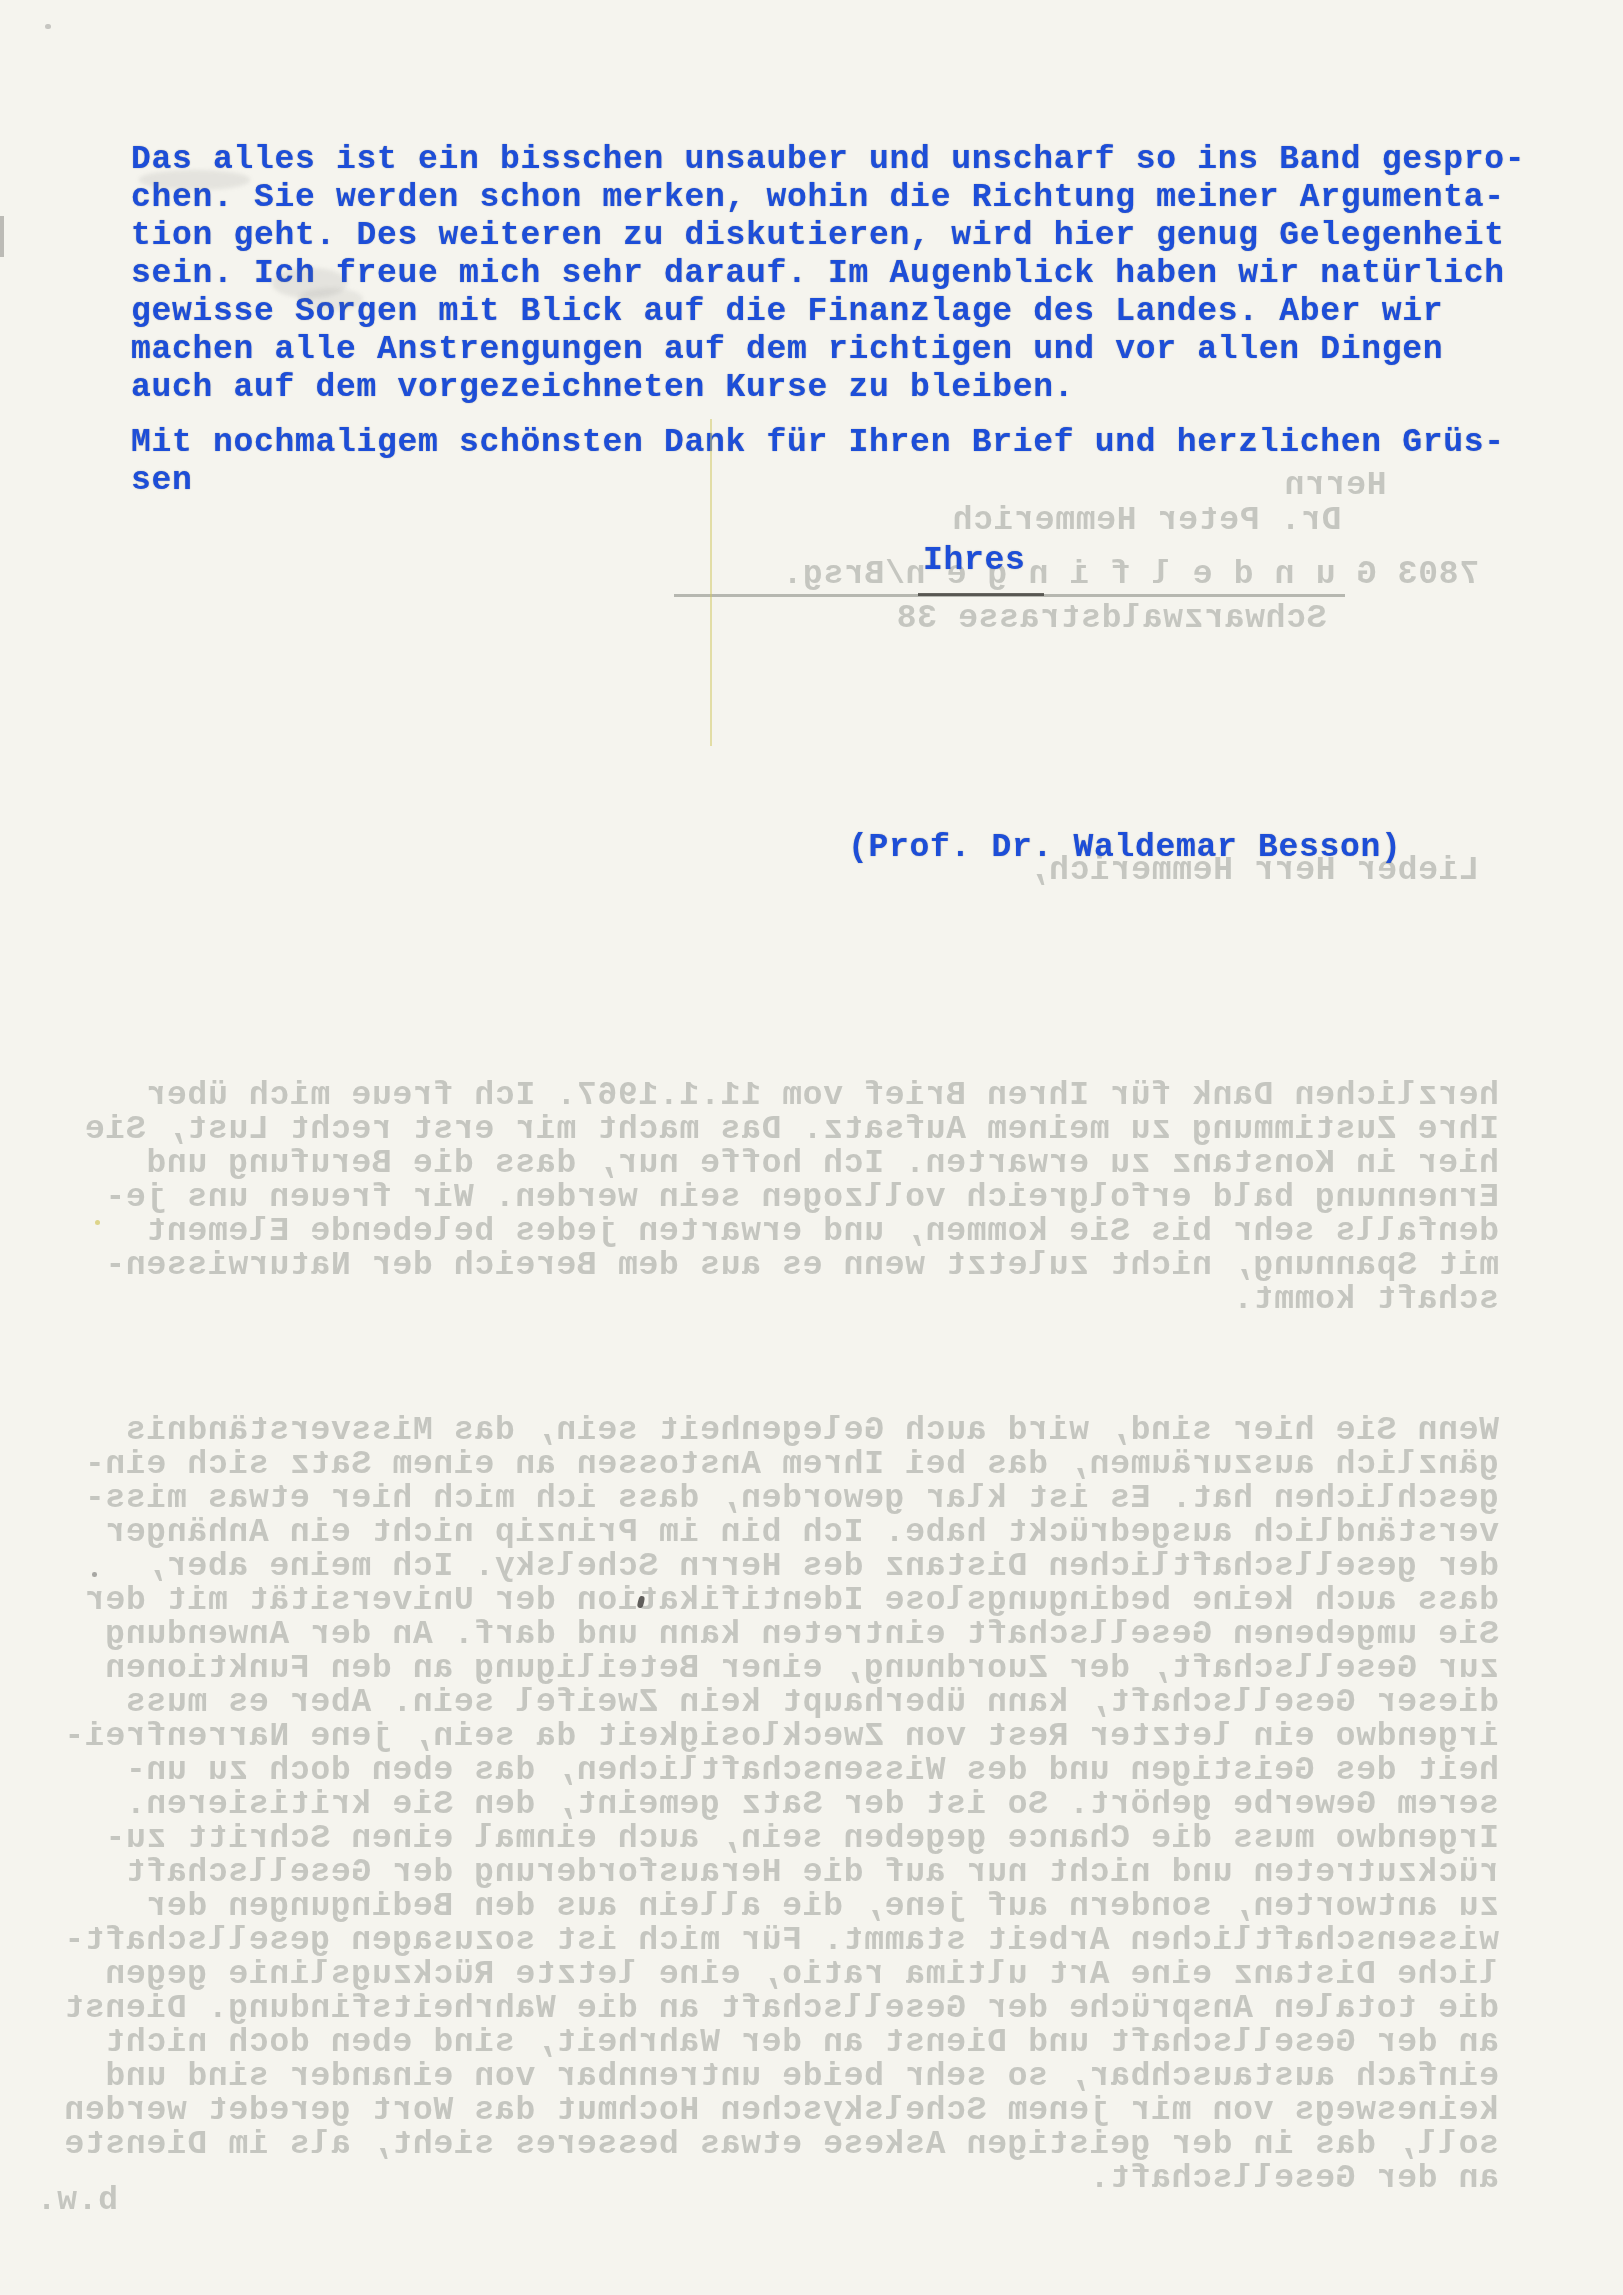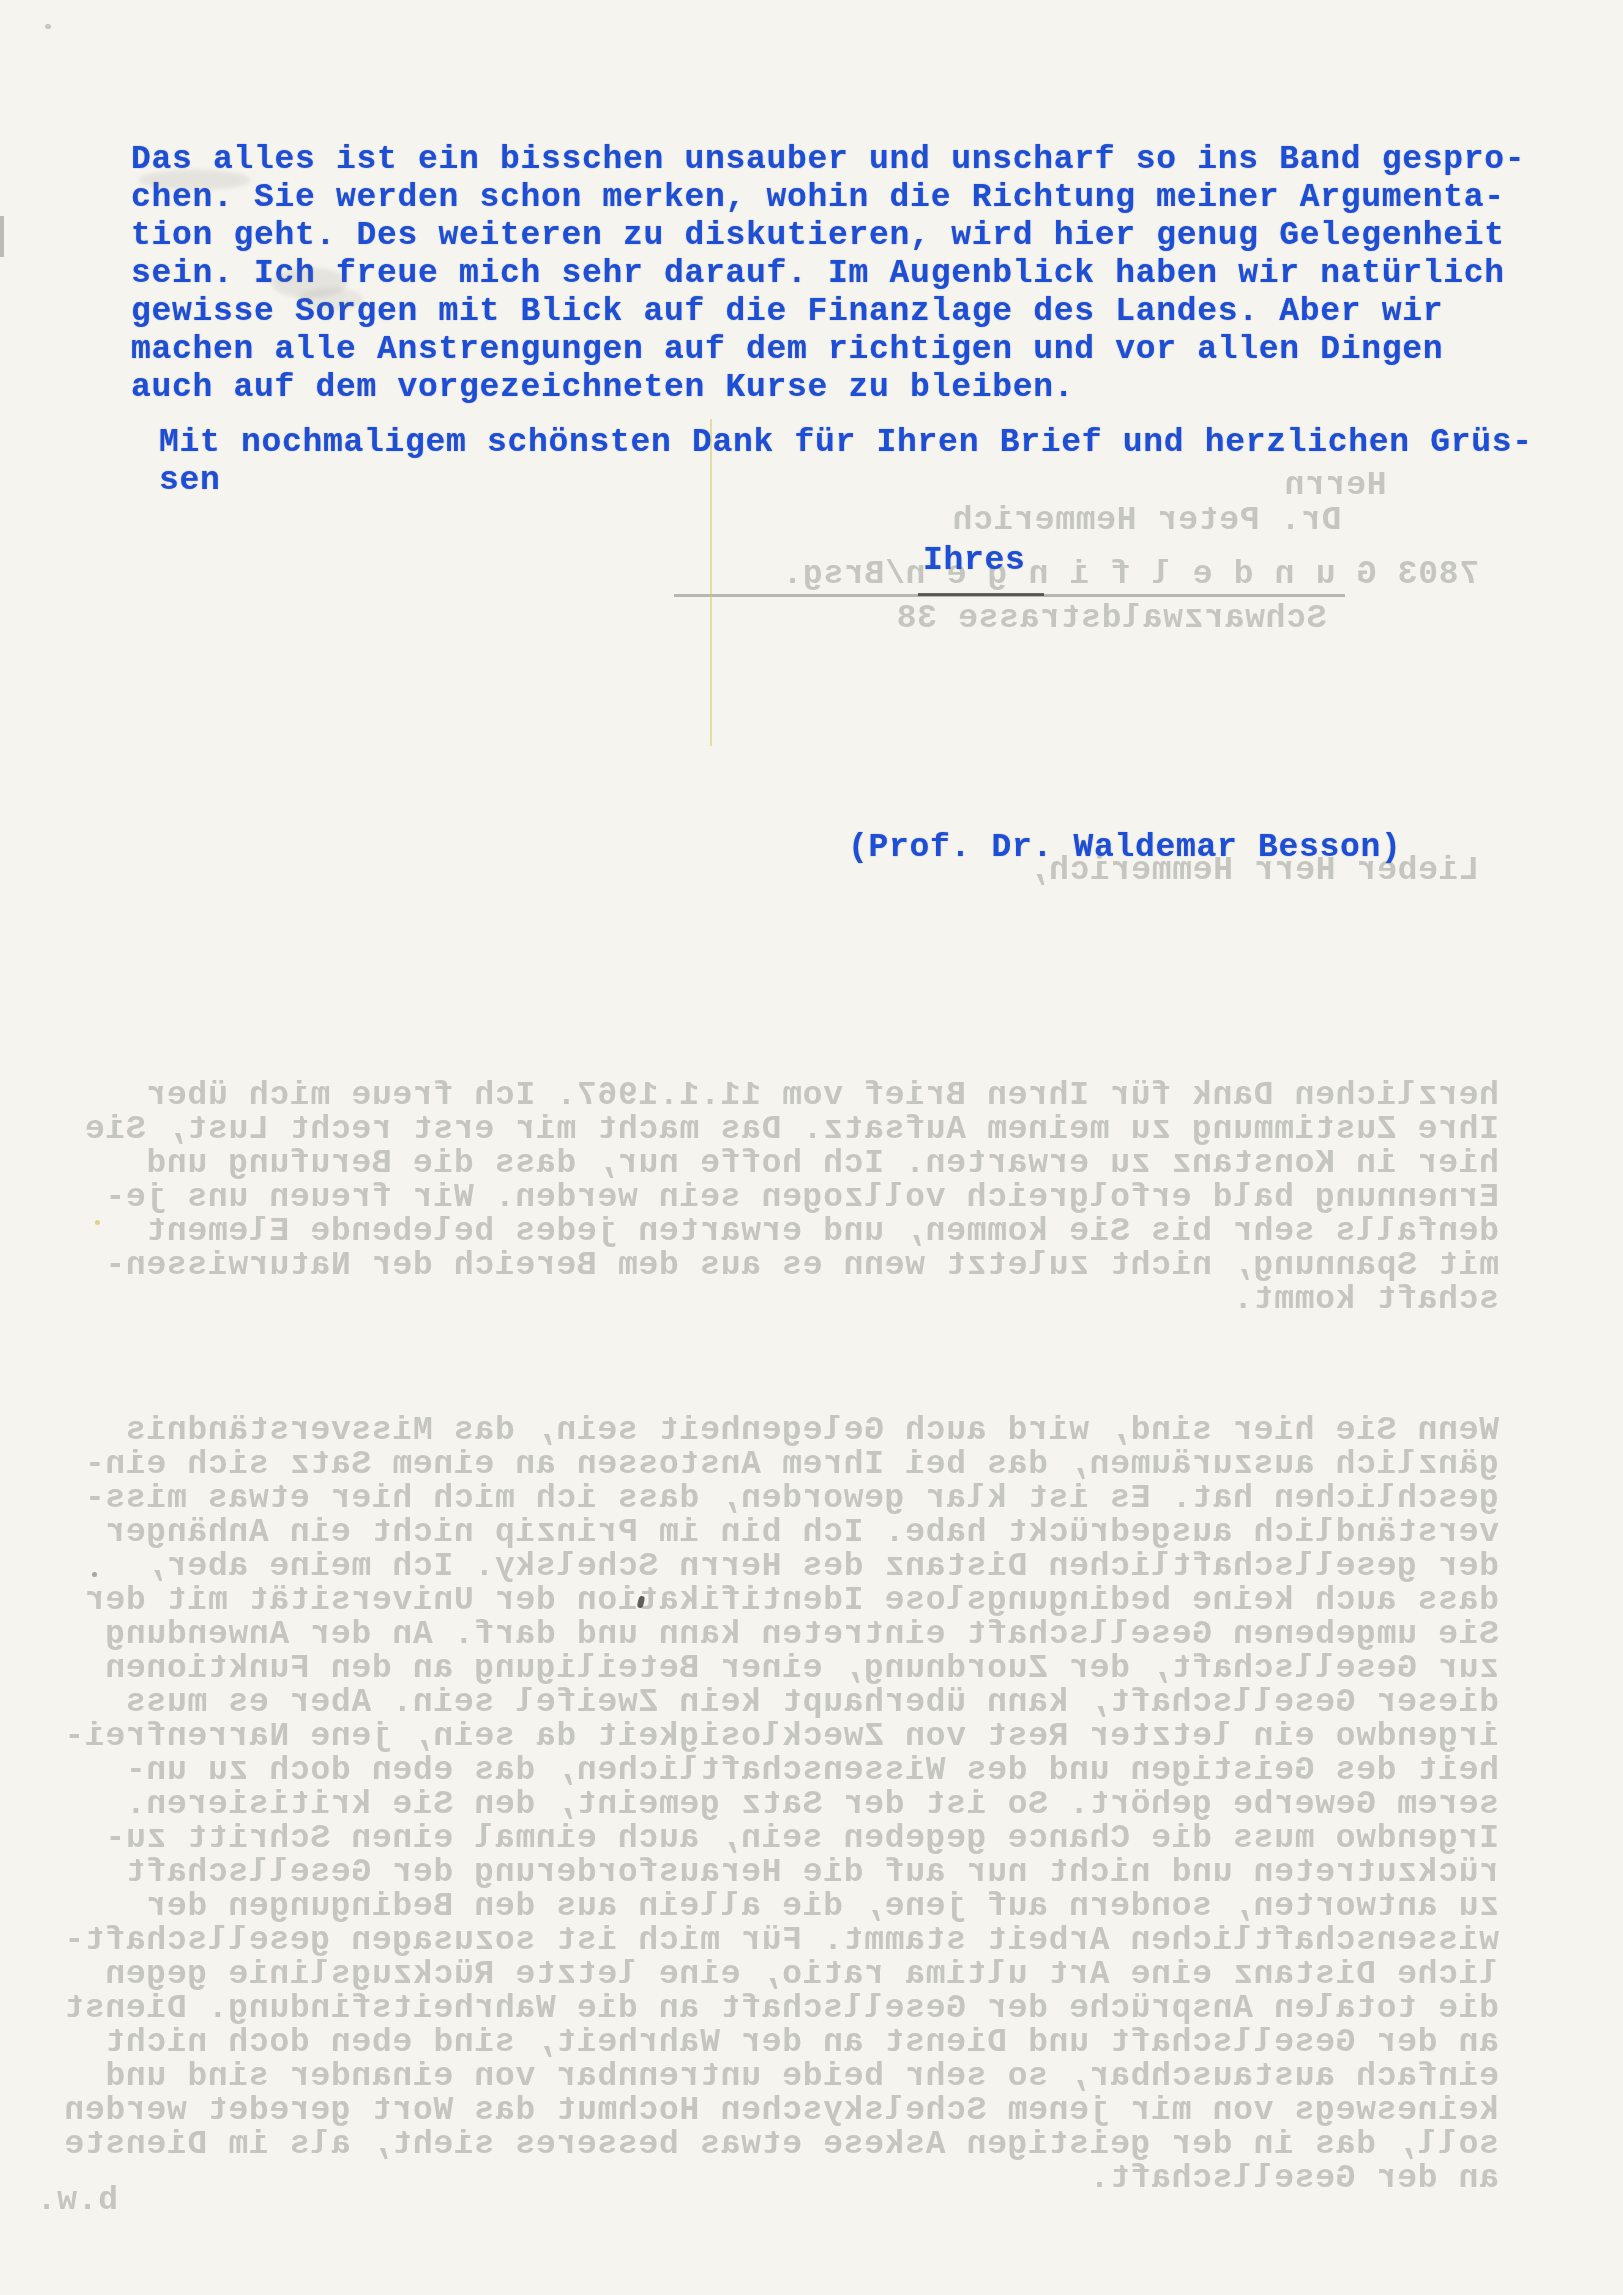--- a/index.html
+++ b/index.html
@@ -90,21 +90,21 @@
   <div class="bleed" style="right:1505px; top:2184px;">b.w.</div>
 
   <div class="tw" style="left:131px; top:141px;">Das alles ist ein bisschen unsauber und unscharf so ins Band gespro-
 chen. Sie werden schon merken, wohin die Richtung meiner Argumenta-
 tion geht. Des weiteren zu diskutieren, wird hier genug Gelegenheit
 sein. Ich freue mich sehr darauf. Im Augenblick haben wir natürlich
 gewisse Sorgen mit Blick auf die Finanzlage des Landes. Aber wir
 machen alle Anstrengungen auf dem richtigen und vor allen Dingen
 auch auf dem vorgezeichneten Kurse zu bleiben.</div>
 
-  <div class="tw" style="left:131px; top:424px;margin-left:28px;">Mit nochmaligem schönsten Dank für Ihren Brief und herzlichen Grüs-
+  <div class="tw" style="left:131px; top:424px;">Mit nochmaligem schönsten Dank für Ihren Brief und herzlichen Grüs-
 sen</div>
 
   <div class="tw" style="left:923px; top:542px;text-align:right;">Ihres</div>
 
   <div class="rule" style="left:918px; top:593px; width:126px; height:3.3px; background:rgba(62,60,55,0.78); filter:blur(0.3px);"></div>
 
   <div class="tw" style="left:848px; top:829px;text-align:center;">(Prof. Dr. Waldemar Besson)</div>
 
   <div class="artifact" style="left:710px; top:419px; width:2px; height:327px; background:rgba(208,198,92,0.5); filter:blur(0.7px);"></div>
   <div class="artifact" style="left:139px; top:170px; width:111px; height:19.6px; background:rgba(110,110,110,0.12); border-radius:50%; filter:blur(2px);"></div>

